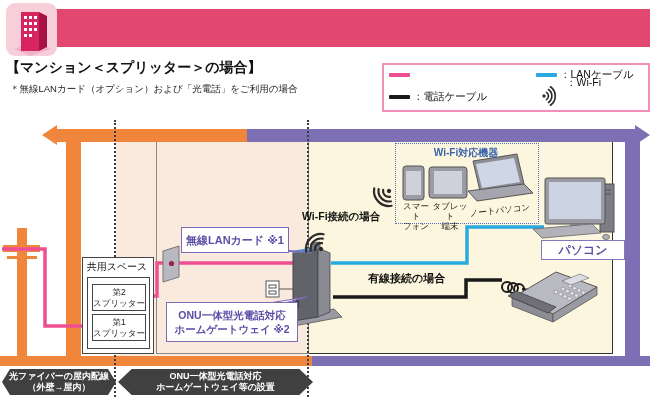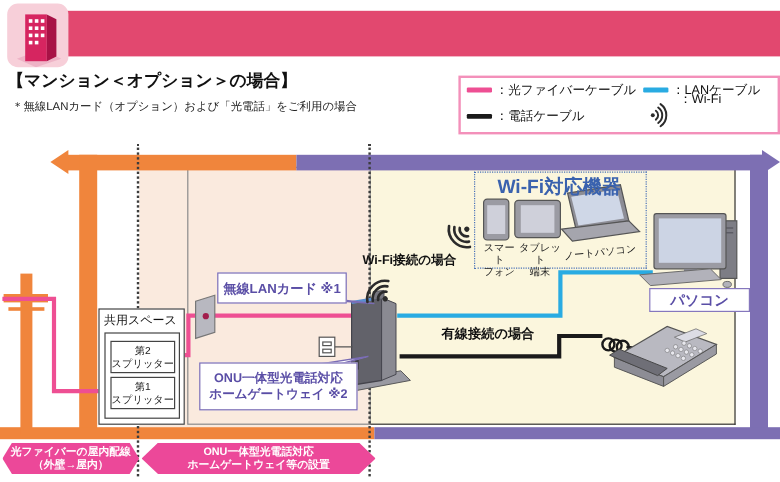--- a/index.html
+++ b/index.html
@@ -18,32 +18,32 @@
   .legend{left:382px;top:63px;width:264px;height:45px;border:2px solid #f390ba;background:#fff;}
   .swatch{height:4px;border-radius:1px;}
   .leg-txt{font-size:10.5px;color:#111;}
   
   .peach{left:116px;top:138px;width:192px;height:218px;background:#faeade;}
   .cream{left:308px;top:140px;width:304px;height:212px;background:#fbf6dd;
          border:1.2px solid #333;border-left:none;}
   .room-outline{left:156px;top:139px;width:151px;height:213px;border:1px solid #8a8a8a;}
   .o-band{background:#f0853c;} .p-band{background:#7d6fb3;}
   .dotted{width:0;border-left:2px dotted #3c3c3c;}
-  .banner{background:#ec4899;color:#fff;font-weight:bold;font-size:9px;line-height:1.25;
+  .banner{background:#404040;color:#fff;font-weight:bold;font-size:9px;line-height:1.25;
           clip-path:polygon(0 50%,7% 0,93% 0,100% 50%,93% 100%,7% 100%);}
   
   .wbox{background:#fff;border:1.5px solid #444;}
   .thinbox{background:#fff;border:1px solid #444;}
   .floor-lbl{left:156px;top:139px;width:84px;height:19px;background:#fff;border:1px solid #333;
              font-size:9.5px;color:#111;}
   .callout{background:#fff;border:1.5px solid #7a6cb5;color:#5a4ea6;font-weight:bold;}
   .plbl{background:#fff;border:1.5px solid #8577bd;color:#5a4ea6;font-weight:bold;font-size:12px;}
   .case-txt{font-weight:bold;color:#111;}
   .wifibox{border:1.6px dotted #4a72b8;}
-  .wifibox-title{color:#3a62ae;font-weight:bold;font-size:16px;}
+  .wifibox-title{color:#3a62ae;font-weight:bold;font-size:10px;}
   .dev-lbl{font-size:8.5px;line-height:1.2;color:#222;}
   .overlay{left:0;top:0;pointer-events:none;}
   #fan path{stroke:#2b2b2b;stroke-width:2.2;fill:none;stroke-linecap:round;}
   #fan circle{fill:#2b2b2b;}
   .tri{width:0;height:0;}
 </style>
 </head>
 <body>
 
 <div class="stage">
@@ -62,26 +62,25 @@
           <rect x="23" y="19" width="3" height="3"></rect>
           <rect x="28" y="19" width="3" height="3"></rect>
         <rect x="18" y="25" width="3" height="3"></rect>
           <rect x="23" y="25" width="3" height="3"></rect>
           <rect x="28" y="25" width="3" height="3"></rect>
         <rect x="18" y="31" width="3" height="3"></rect>
           <rect x="23" y="31" width="3" height="3"></rect>
       </g>
     </svg>
   </div>
-  <div class="abs subtitle">【マンション＜オプション＞の場合】</div>
+  <div class="abs subtitle">【マンション＜スプリッター＞の場合】</div>
   <div class="abs note">＊無線LANカード（オプション）および「光電話」をご利用の場合</div>
 
   <div class="abs legend"></div>
   <div class="abs swatch" style="left:389px;top:73px;width:21px;background:#ee4f93;"></div>
-  <div class="abs leg-txt" style="left:413px;top:68px;">：光ファイバーケーブル</div>
   <div class="abs swatch" style="left:536px;top:73px;width:21px;background:#29abe2;"></div>
   <div class="abs leg-txt" style="left:560px;top:68px;">：LANケーブル</div>
   <div class="abs swatch" style="left:389px;top:95px;width:21px;background:#1a1a1a;"></div>
   <div class="abs leg-txt" style="left:413px;top:90px;">：電話ケーブル</div>
   <div class="abs leg-txt" style="left:566px;top:76px;">：Wi-Fi</div>
 
   <div class="abs peach"></div>
   <div class="abs cream"></div>
   <div class="abs room-outline"></div>
 

